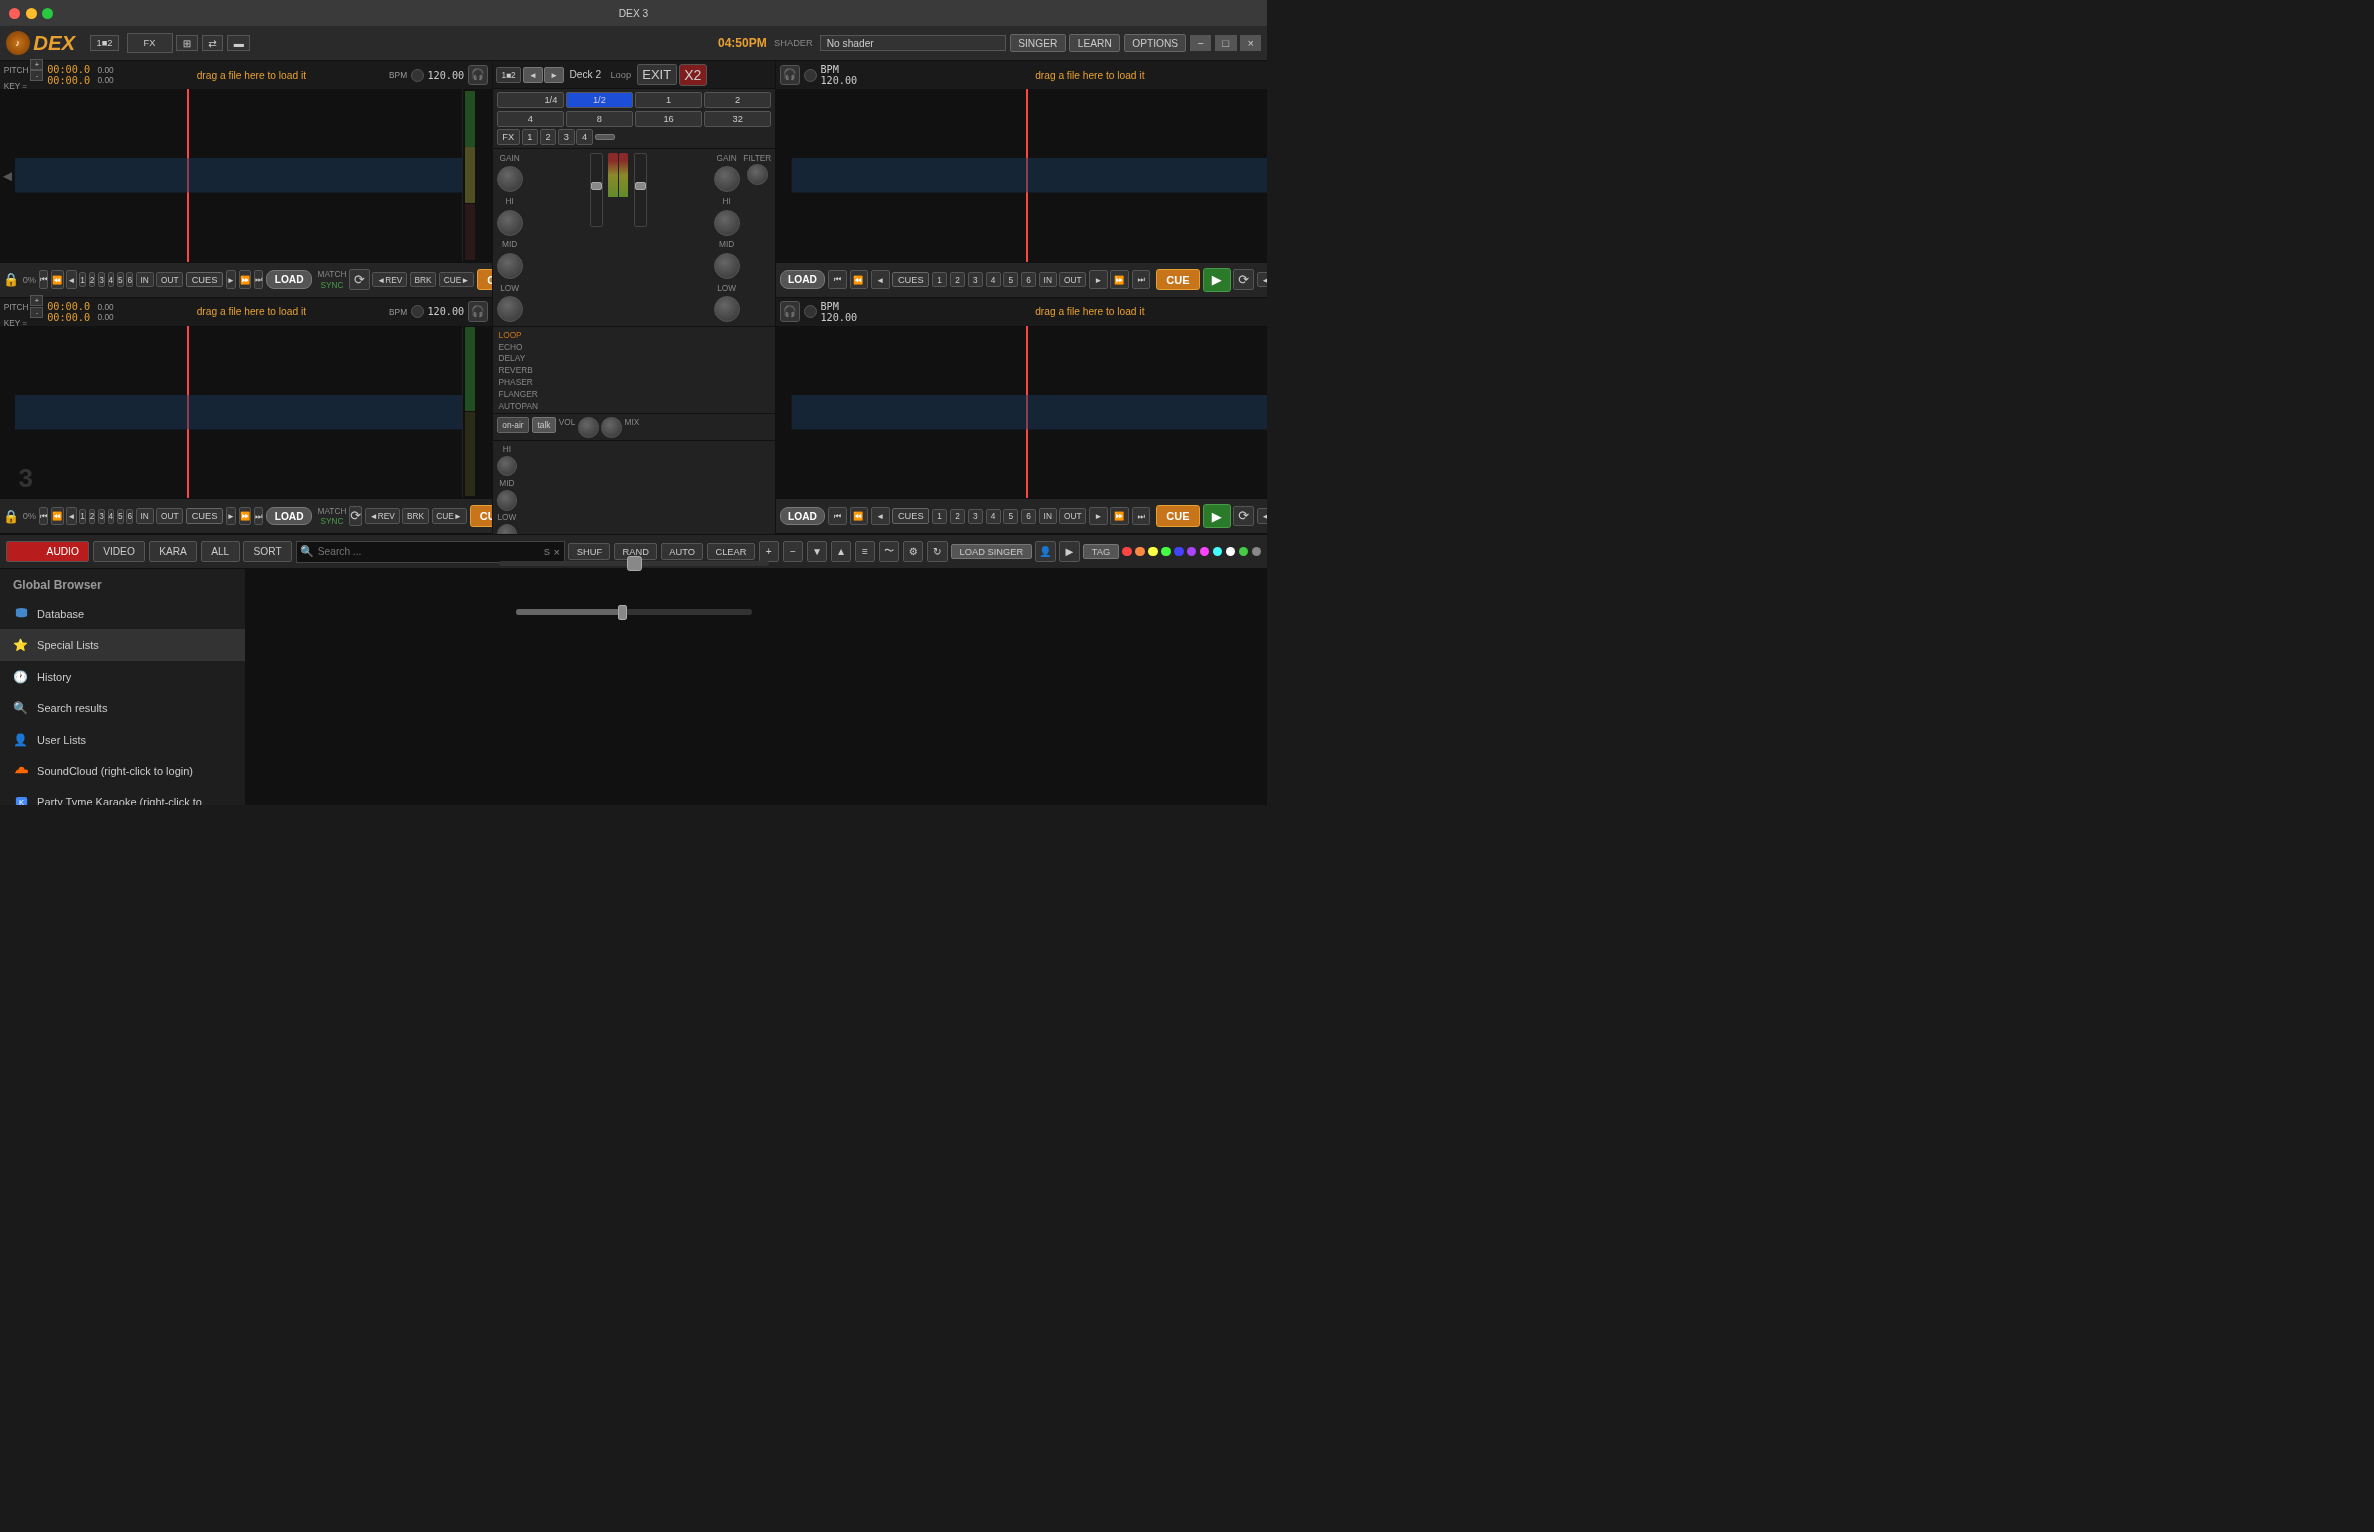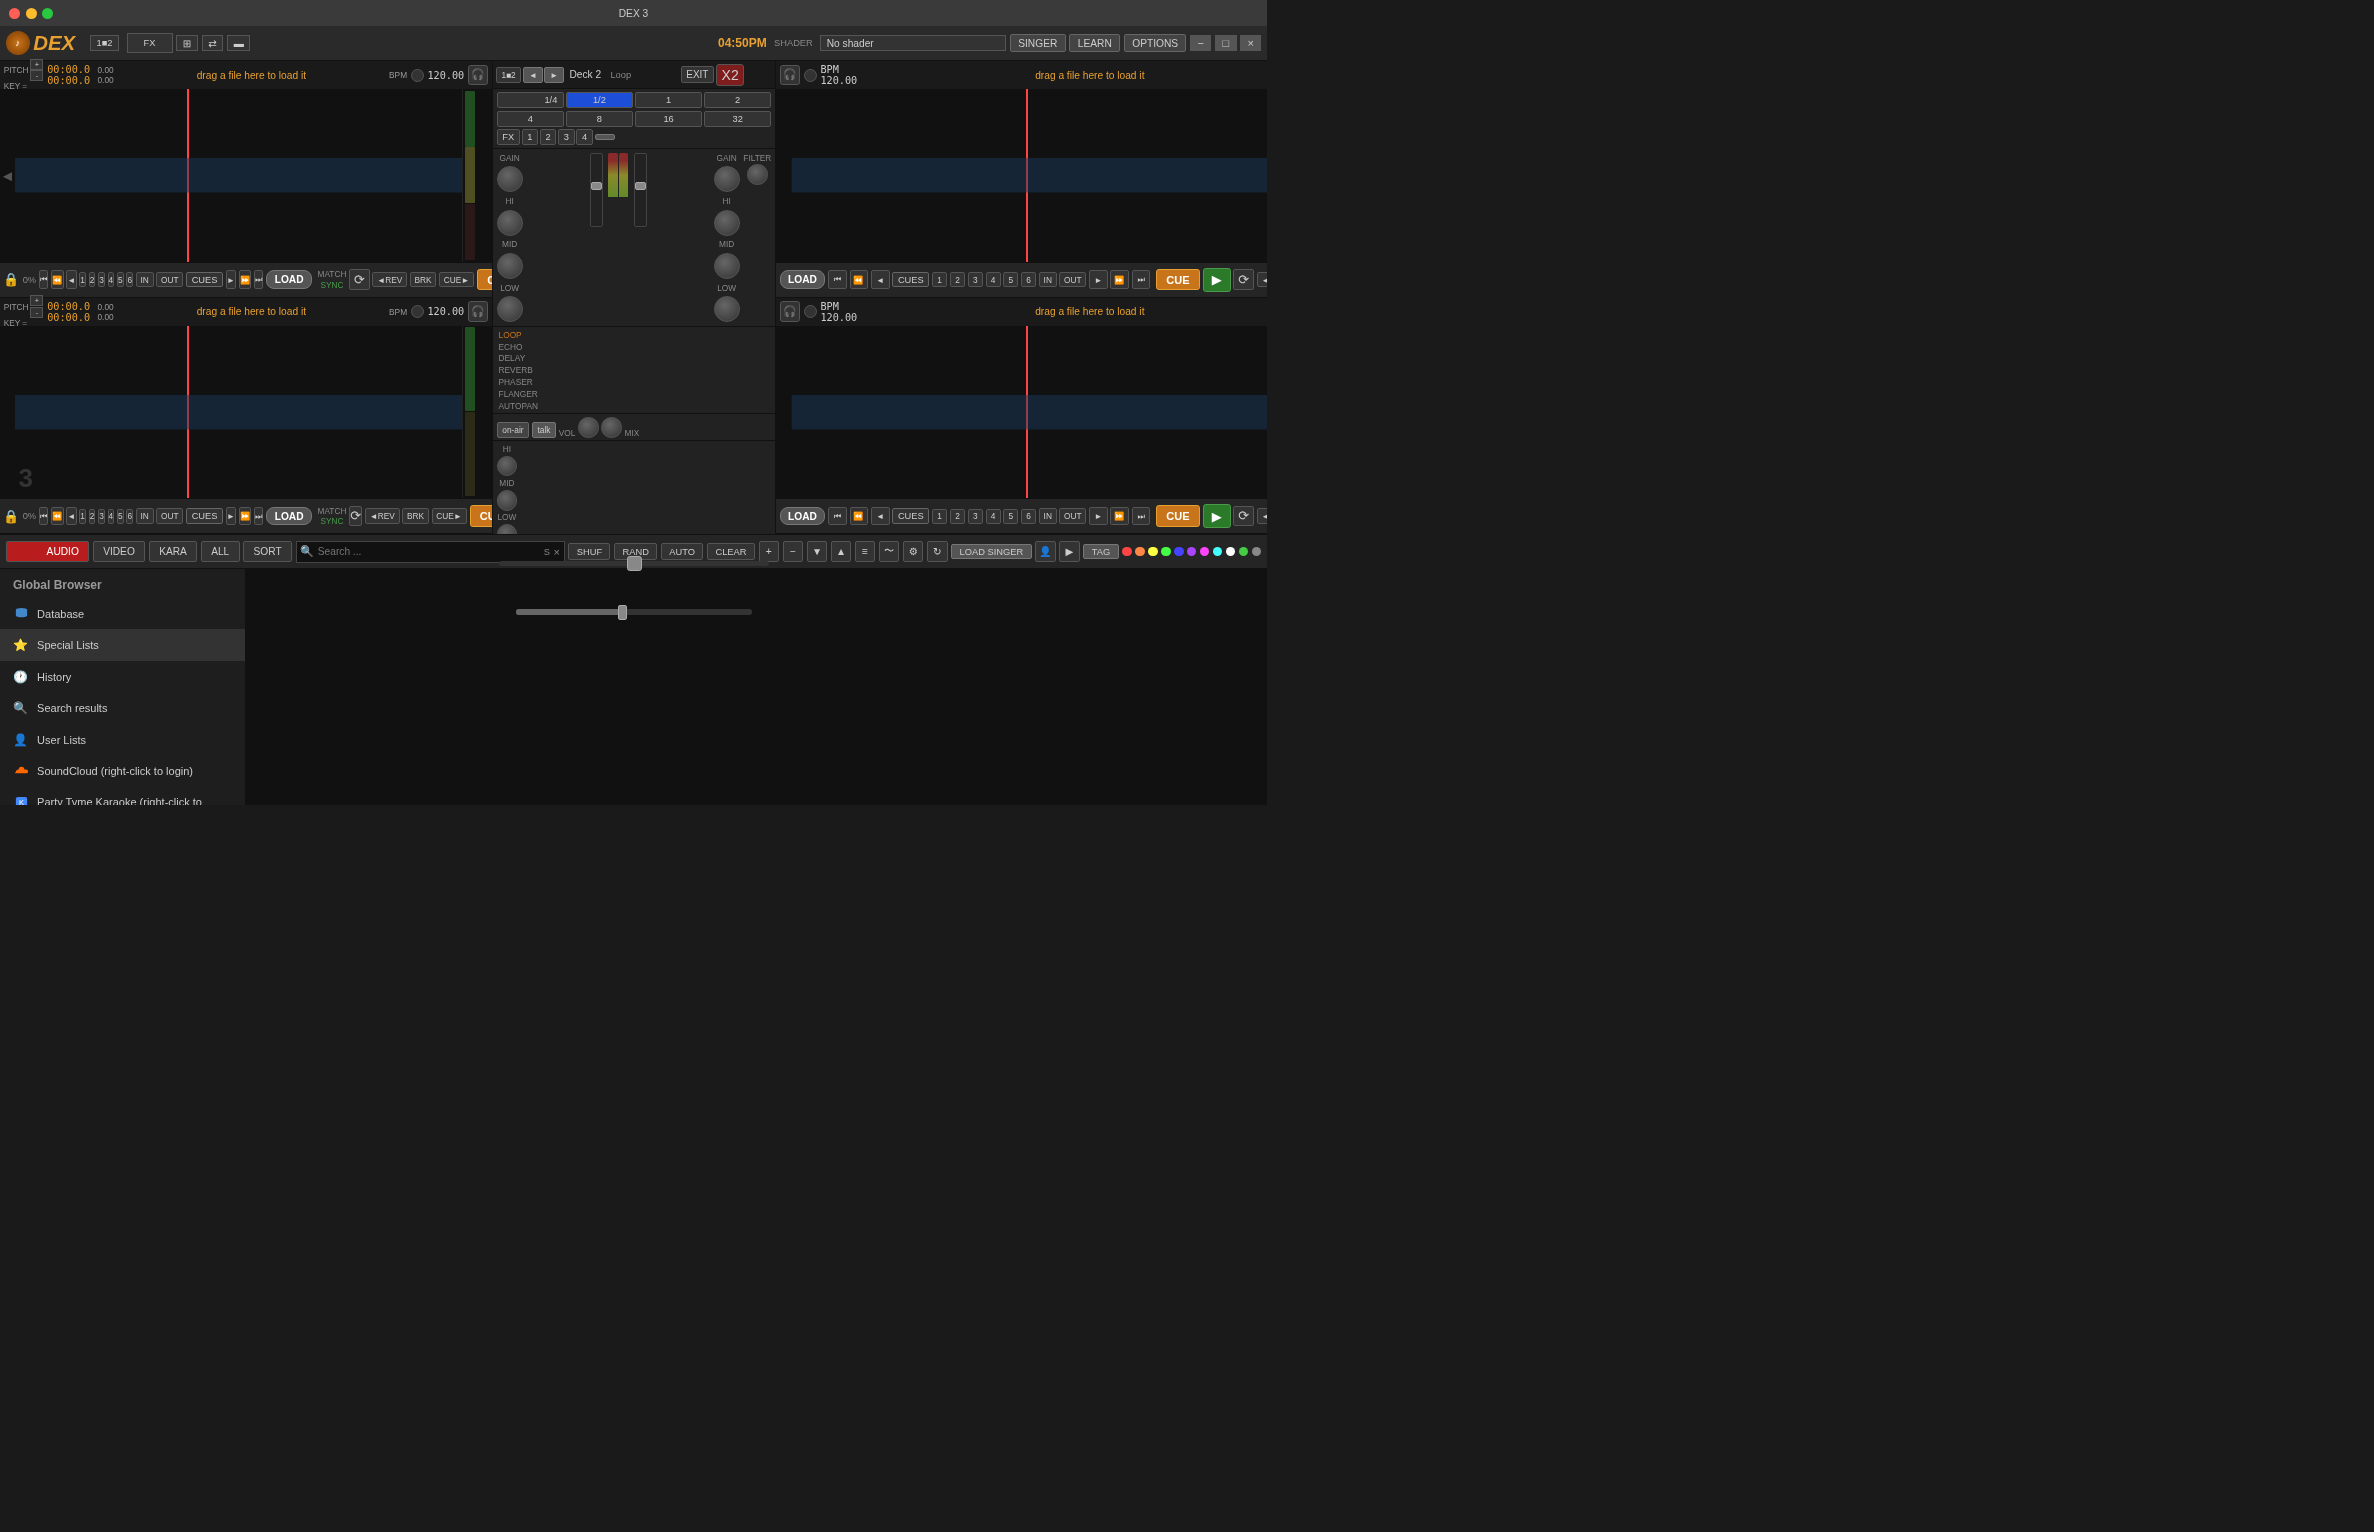--- a/index.html
+++ b/index.html
@@ -332,21 +332,21 @@
     </div>
 
     <div id="center-mixer">
 
       <div style="display:flex;align-items:center;padding:2.8px;gap:1.9px;background:#1a1a1a;border-bottom:0.9px solid #111;">
         <div style="background:#333;border:0.9px solid #555;color:#ccc;padding:1.9px 4.6px;font-size:8.3px;cursor:pointer;border-radius:1.9px;">1■2</div>
         <div style="background:#555;border:0.9px solid #777;color:#ccc;padding:1.9px 4.6px;font-size:8.3px;cursor:pointer;border-radius:1.9px;">◄</div>
         <div style="background:#555;border:0.9px solid #777;color:#ccc;padding:1.9px 4.6px;font-size:8.3px;cursor:pointer;border-radius:1.9px;">►</div>
         <div style="color:#ccc;font-size:10.2px;padding:0 3.7px;">Deck 2</div>
         <div style="color:#888;font-size:9.3px;padding:0 3.7px;">Loop</div>
-        <div style="background:#333;border:0.9px solid #555;color:#ccc;padding:1.9px 4.6px;font-size:10px;cursor:pointer;border-radius:1.9px;margin-left:44px;">EXIT</div>
+        <div style="background:#333;border:0.9px solid #555;color:#ccc;padding:1.9px 4.6px;font-size:13px;cursor:pointer;border-radius:1.9px;">EXIT</div>
         <div style="background:#7f1d1d;border:0.9px solid #555;color:#ccc;padding:1.9px 4.6px;font-size:14px;cursor:pointer;border-radius:3px;">X2</div>
       </div>
 
       <div style="display:flex;gap:1.9px;padding:2.8px 3.7px;">
         <div style="background:#333;border:0.9px solid #555;color:#ccc;padding:1.9px 5.6px;font-size:9.3px;cursor:pointer;border-radius:1.9px;flex:1;text-align:right;">1/4</div>
         <div style="background:#1d4ed8;border:0.9px solid #555;color:#ccc;padding:1.9px 5.6px;font-size:9.3px;cursor:pointer;border-radius:1.9px;flex:1;text-align:center;">1/2</div>
         <div style="background:#333;border:0.9px solid #555;color:#ccc;padding:1.9px 5.6px;font-size:9.3px;cursor:pointer;border-radius:1.9px;flex:1;text-align:center;">1</div>
         <div style="background:#333;border:0.9px solid #555;color:#ccc;padding:1.9px 5.6px;font-size:9.3px;cursor:pointer;border-radius:1.9px;flex:1;text-align:center;">2</div>
       </div>
       <div style="display:flex;gap:1.9px;padding:0 3.7px 2.8px;">
@@ -421,21 +421,21 @@
       <div style="padding:1.9px 3.7px;border-bottom:0.9px solid #111;">
         <div style="color:#c8741a;font-size:8.3px;padding:0.9px 1.9px;cursor:pointer;">LOOP</div>
         <div style="color:#888;font-size:8.3px;padding:0.9px 1.9px;cursor:pointer;">ECHO</div>
         <div style="color:#888;font-size:8.3px;padding:0.9px 1.9px;cursor:pointer;">DELAY</div>
         <div style="color:#888;font-size:8.3px;padding:0.9px 1.9px;cursor:pointer;">REVERB</div>
         <div style="color:#888;font-size:8.3px;padding:0.9px 1.9px;cursor:pointer;">PHASER</div>
         <div style="color:#888;font-size:8.3px;padding:0.9px 1.9px;cursor:pointer;">FLANGER</div>
         <div style="color:#888;font-size:8.3px;padding:0.9px 1.9px;cursor:pointer;">AUTOPAN</div>
       </div>
 
-      <div style="display:flex;align-items:flex-end;gap:2.8px;padding:2.8px 3.7px;border-bottom:0.9px solid #111;">
+      <div style="display:flex;align-items:flex-start;gap:2.8px;padding:2.8px 3.7px;border-bottom:0.9px solid #111;">
         <div style="background:#444;border:0.9px solid #666;color:#ccc;padding:1.9px 4.6px;font-size:8.3px;cursor:pointer;border-radius:1.9px;">on-air</div>
         <div style="background:#555;border:0.9px solid #777;color:#ccc;padding:1.9px 4.6px;font-size:8.3px;cursor:pointer;border-radius:1.9px;">talk</div>
         <div style="color:#888;font-size:8.3px;">VOL</div>
         <div class="knob-sm"></div>
         <div class="knob-sm"></div>
         <div style="color:#888;font-size:8.3px;">MIX</div>
       </div>
 
       <div style="display:flex;gap:3.7px;padding:2.8px 3.7px;border-bottom:0.9px solid #111;">
 

